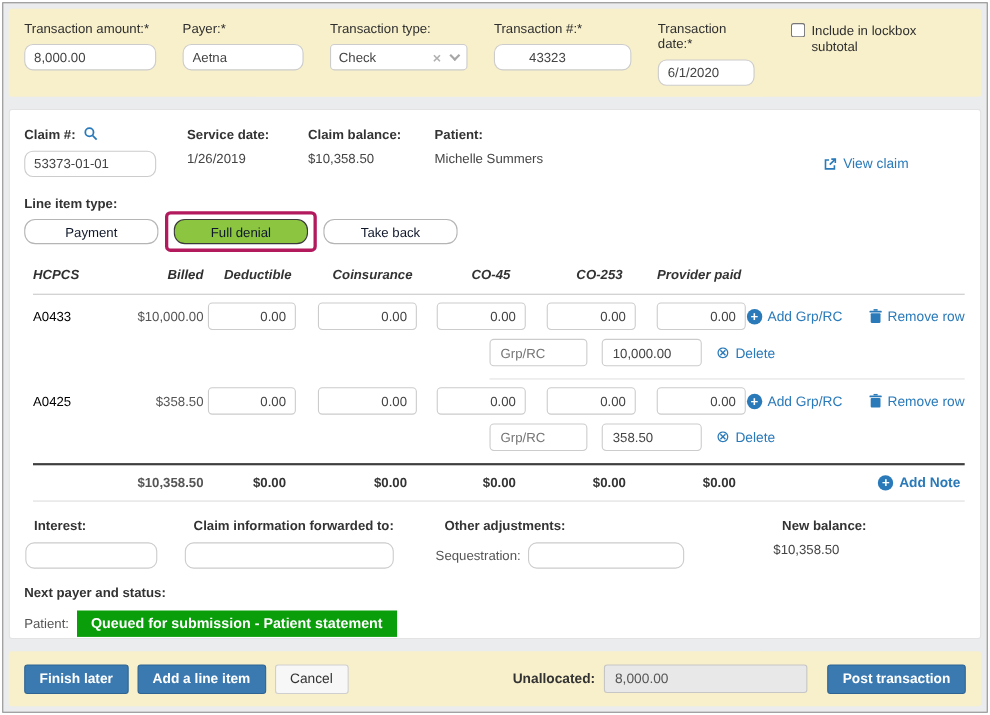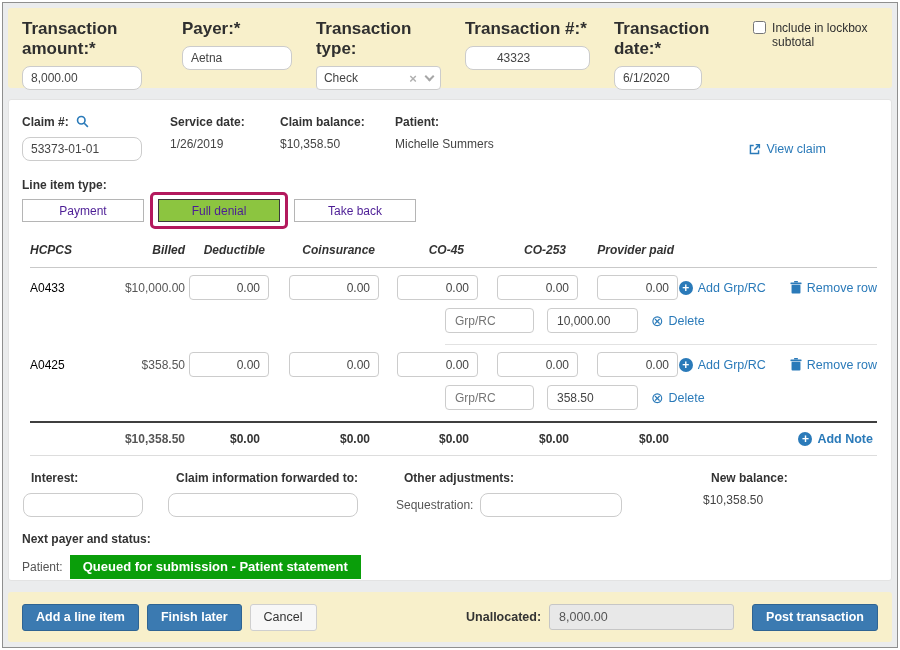--- a/index.html
+++ b/index.html
@@ -3,21 +3,21 @@
 <meta charset="utf-8">
 <style>
   * { box-sizing: border-box; }
   body { margin: 0; background: #fff; font-family: "Liberation Sans", sans-serif; color: #333; }
   .outer { width: 900px; height: 650px; padding: 2px; }
   .window { width: 100%; height: 100%; border: 1px solid #8f8f8f; background: #ebeced; padding: 5px; display: flex; flex-direction: column; gap: 11px; font-size: 12px; }
   .cream { background: #f8f0cb; border-radius: 3px; }
 
   
   .top-panel { padding: 11px 14px; display: flex; gap: 24px; height: 80px; flex: none; }
-  .field label { display: block; font-weight: bold; font-size: 17px; margin-bottom: 7px; color: #2f2f2f; }
+  .field label { display: block; font-weight: normal; font-size: 12px; margin-bottom: 7px; color: #2f2f2f; }
   input.text { height: 24px; border: 1px solid #ccc; border-radius: 8px; padding: 0 8px; font-size: 12px; color: #444; font-family: inherit; background: #fff; outline: none; }
   .sel { width: 125px; height: 24px; border: 1px solid #ccc; border-radius: 4px; background: #fff; display: flex; align-items: center; padding: 0 7px; color: #444; }
   .sel .sel-value { flex: 1; }
   .sel .clear-x { color: #b0b0b0; font-size: 13px; font-weight: bold; margin-right: 9px; cursor: pointer; }
   .chev { width: 7px; height: 7px; border-right: 2px solid #a6a6a6; border-bottom: 2px solid #a6a6a6; transform: rotate(45deg); margin-top: -4px; }
   .lockbox { margin-left: auto; display: flex; align-items: flex-start; gap: 6px; padding-top: 2px; font-size: 12px; color: #2f2f2f; }
   .lockbox input { margin: 0; width: 13px; height: 13px; }
 
   
   .main-panel { background: #fff; border: 1px solid #e3e3e3; border-radius: 3px; flex: 1; padding: 15px 10px 0 13px; overflow: hidden; }
@@ -30,21 +30,21 @@
   .c3 { width: 115px; }
   .c4 { width: 200px; }
   .view-claim { margin-left: auto; margin-top: 22px; margin-right: 55px; }
 
   a.blue-link { color: #2a7ab9; text-decoration: none; font-size: 12.5px; display: inline-flex; align-items: center; gap: 5px; white-space: nowrap; cursor: pointer; }
   .plus-ic { display: inline-flex; width: 14px; height: 14px; border-radius: 50%; background: #2a7ab9; color: #fff; align-items: center; justify-content: center; font-size: 12px; font-weight: bold; line-height: 1; }
   .del-ic { color: #2a7ab9; font-size: 15px; line-height: 1; }
 
   .lit-label { font-weight: bold; margin: 17px 0 7px; }
   .lit-row { display: flex; align-items: center; }
-  .type-btn { width: 122px; height: 23px; border: 1px solid #b5b5b5; border-radius: 0; background: #fff; font-size: 12px; color: #4c1d95; font-family: inherit; cursor: pointer; }
+  .type-btn { width: 122px; height: 23px; border: 1px solid #b5b5b5; border-radius: 10px; background: #fff; font-size: 12px; color: #0f172a; font-family: inherit; cursor: pointer; }
   .type-btn.selected { background: #8cc540; border: 1px solid #3a3a3a; }
   .annotation { border: 3px solid #b3195d; border-radius: 5px; padding: 4px 5px; margin: -7px 6px; display: inline-flex; }
 
   
   .tbl { margin-top: 16px; padding-left: 8px; }
   .thead { display: flex; align-items: center; font-weight: bold; padding: 5px 0 10px; font-style: italic; }
   .thead-line { border-bottom: 1px solid #c9c9c9; margin-right: 4px; }
   .cell-hcpcs { width: 55px; color: #000000; }
   .thead .cell-hcpcs { color: #2f2f2f; }
   .cell-billed { width: 100px; text-align: right; color: #555; }
@@ -285,22 +285,22 @@
     </div>
 
     <div class="np-label">Next payer and status:</div>
     <div class="np-line">
       <span>Patient:</span>
       <span class="status-badge">Queued for submission - Patient statement</span>
     </div>
   </div>
 
   <div class="cream footer-panel">
+    <button class="btn btn-blue">Finish later</button>
     <button class="btn btn-blue">Add a line item</button>
-    <button class="btn btn-blue">Finish later</button>
     <button class="btn btn-light">Cancel</button>
     <div class="unalloc">
       <span class="ul">Unallocated:</span>
       <input type="text" disabled="" value="8,000.00" style="">
     </div>
     <button class="btn btn-blue" style="margin-left:10px">Post transaction</button>
   </div>
 
 </div>
 </div>

